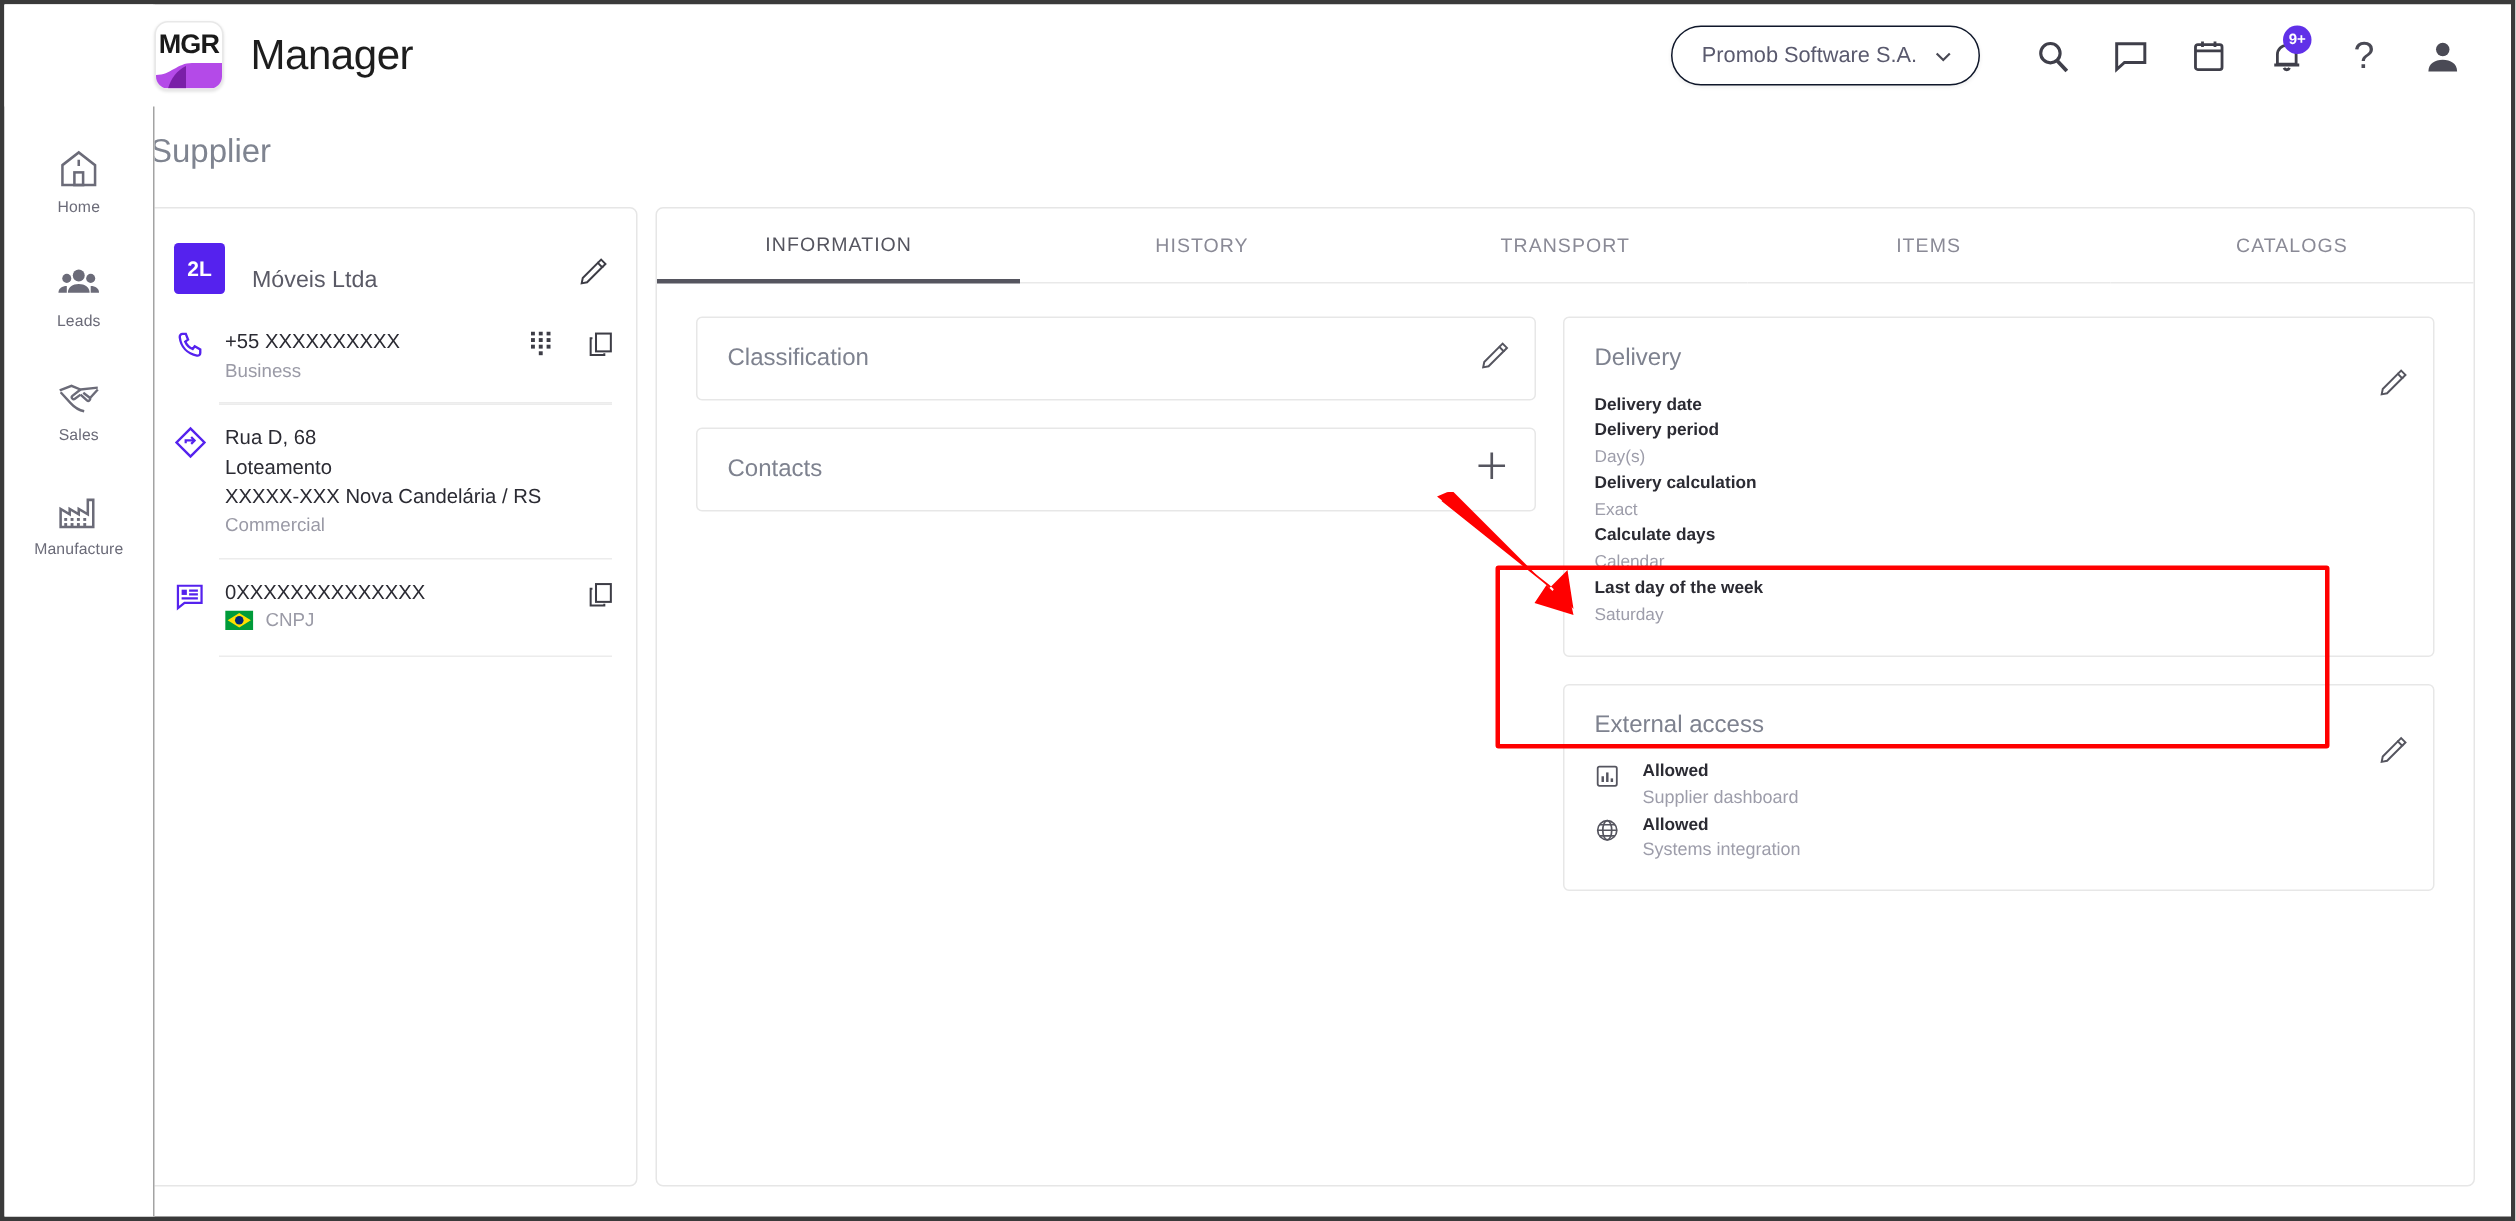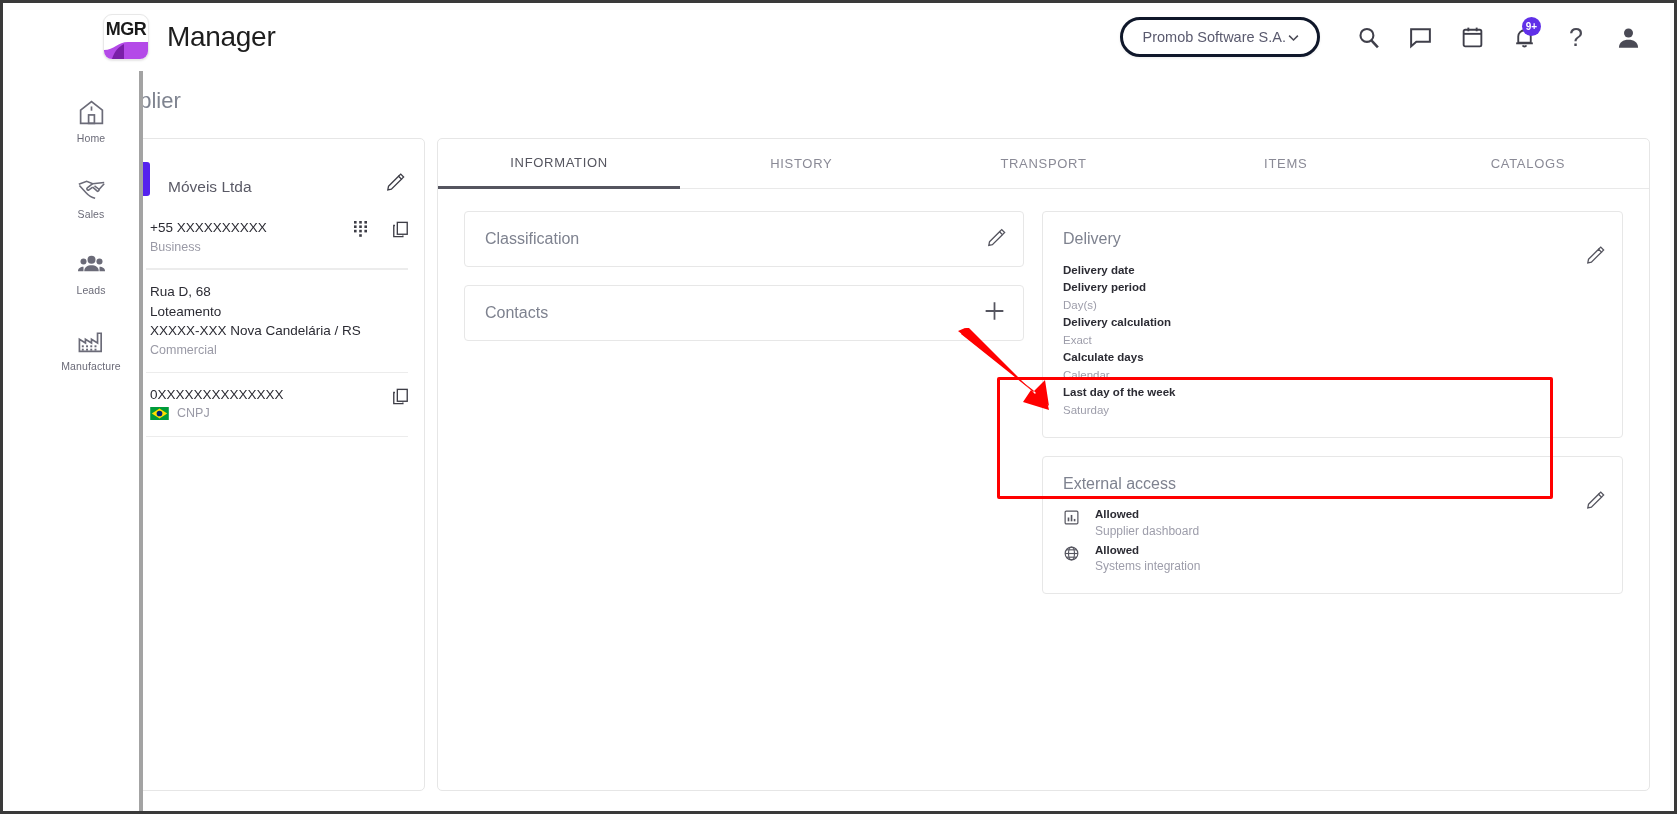--- a/index.html
+++ b/index.html
@@ -38,22 +38,22 @@
     position: absolute; bottom: 0; left: 0; right: 0; height: 17px;
   }
   .brand-name {
     font-size: 28px; color: #1d1d1d; margin-left: 18px; font-weight: 400;
     letter-spacing: -0.3px;
   }
   .header-right {
     margin-left: auto; display: flex; align-items: center; gap: 0; padding-right: 20px;
   }
   .org-select {
-    display: flex; align-items: center; 
-    border: 3px solid #0f172a; border-radius: 22px;
+    display: flex; align-items: center; gap: 10px;
+    border: 1px solid #0f172a; border-radius: 22px;
     height: 40px; padding: 0 16px 0 20px;
     background: #fff; box-shadow: 0 1px 3px rgba(0,0,0,.08);
     margin-right: 22px;
   }
   .org-select span { font-size: 14.5px; color: #5a5a6e; }
   .hicon {
     width: 52px; height: 48px; display: flex; align-items: center; justify-content: center;
     position: relative; color: #55555f;
   }
   .badge {
@@ -61,24 +61,23 @@
     background: #6030e8; color: #fff;
     font-size: 10px; font-weight: bold;
     border-radius: 50%; width: 19px; height: 19px;
     display: flex; align-items: center; justify-content: center;
     line-height: 1;
   }
   .qmark { font-size: 25px; color: #4a4a55; font-weight: 400; }
   
   .sidebar {
     position: absolute; left: 0; top: 0; bottom: 0; width: 100px;
-    background: #ffffff; border-right: 4px solid #a3a3a3;
+    background: #ffffff; border-right: 1px solid #a3a3a3;
     padding-top: 80px;
     z-index: 4;
-    margin-left: 40px;
   }
   .nav-item {
     position: relative;
     width: 100%; height: 76px;
     display: flex; flex-direction: column; align-items: center; justify-content: center;
     gap: 5px; color: #6b6b78;
   }
   .nav-item .nav-label { font-size: 10.5px; letter-spacing: .1px; }
   .nav-item.active { color: #5522ee; }
   .nav-item.active .nav-label { color: #5a5a66; }
@@ -233,40 +232,40 @@
     <div class="nav-item">
       <svg width="29" height="29" viewBox="0 0 24 24" fill="none" stroke="currentColor" stroke-width="1.4">
         <path d="M3 10 L12 3 L21 10 V21 H3 Z"></path>
         <rect x="9.6" y="14" width="4.8" height="7"></rect>
         <line x1="12" y1="7" x2="12" y2="10.5"></line>
       </svg>
       <span class="nav-label">Home</span>
     </div>
 
     <div class="nav-item">
-      <svg width="29" height="29" viewBox="0 0 24 24" fill="none" stroke="currentColor" stroke-width="1.3">
-        <path d="M1.5 8.5 L8 6 L13 8 L22.5 7"></path>
-        <path d="M13 8 L8.5 11.5 c-1 .9 .3 2.4 1.4 1.6 L13 10.8"></path>
-        <path d="M13 10.8 L16.5 14 c1 .9 2.4-.6 1.4-1.6 L14.5 9.8"></path>
-        <path d="M2 9.5 L7.5 15.5 c2 2.2 5 4 7.5 4.5"></path>
-        <path d="M22.5 8 L18 13"></path>
-      </svg>
-      <span class="nav-label">Sales</span>
-    </div>
-
-    <div class="nav-item">
       <svg width="29" height="29" viewBox="0 0 24 24" fill="currentColor">
         <circle cx="12" cy="8" r="3.3"></circle>
           <circle cx="5.4" cy="9.6" r="2.5"></circle>
           <circle cx="18.6" cy="9.6" r="2.5"></circle>
         <path d="M6 17.5 c0-3.2 2.7-4.8 6-4.8 s6 1.6 6 4.8 z"></path>
         <path d="M0.8 17.5 c0-2.4 2-3.7 4.6-3.7 v3.7 z"></path>
         <path d="M23.2 17.5 c0-2.4-2-3.7-4.6-3.7 v3.7 z"></path>
       </svg>
       <span class="nav-label">Leads</span>
+    </div>
+
+    <div class="nav-item">
+      <svg width="29" height="29" viewBox="0 0 24 24" fill="none" stroke="currentColor" stroke-width="1.3">
+        <path d="M1.5 8.5 L8 6 L13 8 L22.5 7"></path>
+        <path d="M13 8 L8.5 11.5 c-1 .9 .3 2.4 1.4 1.6 L13 10.8"></path>
+        <path d="M13 10.8 L16.5 14 c1 .9 2.4-.6 1.4-1.6 L14.5 9.8"></path>
+        <path d="M2 9.5 L7.5 15.5 c2 2.2 5 4 7.5 4.5"></path>
+        <path d="M22.5 8 L18 13"></path>
+      </svg>
+      <span class="nav-label">Sales</span>
     </div>
 
     <div class="nav-item">
       <svg width="29" height="29" viewBox="0 0 24 24" fill="none" stroke="currentColor" stroke-width="1.4">
         <path d="M2 21 V11 l5 3 V11 l5 3 V11 l5 3 V6 h3 v15 z"></path>
         <g fill="currentColor" stroke="none">
           <rect x="4" y="16" width="1.6" height="1.6"></rect>
             <rect x="7.5" y="16" width="1.6" height="1.6"></rect>
           <rect x="11" y="16" width="1.6" height="1.6"></rect>
             <rect x="14.5" y="16" width="1.6" height="1.6"></rect>

